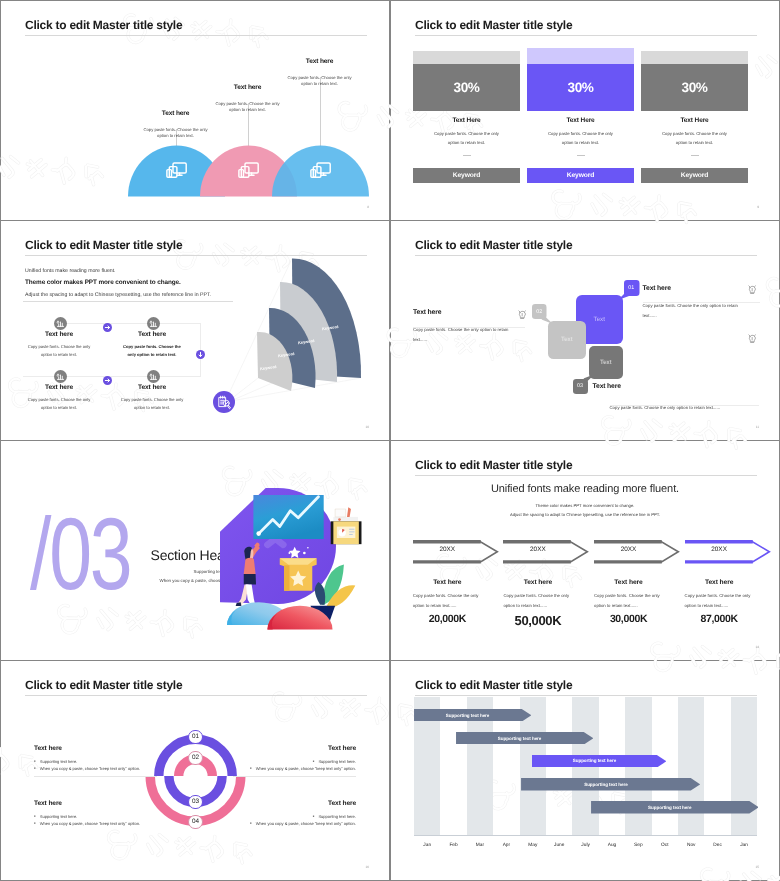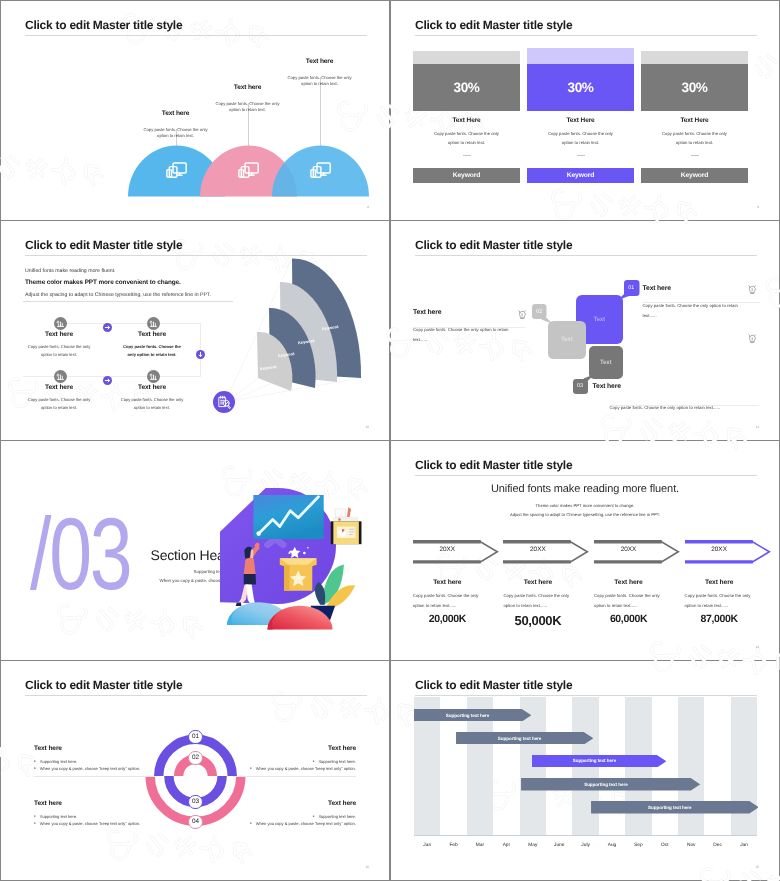--- a/index.html
+++ b/index.html
@@ -557,21 +557,21 @@
   <div style="position:absolute;left:112.39999999999999px;top:150px;width:77.0px;font-size:4.3px;color:#3c3c3c;line-height:2.35;">Copy paste fonts. Choose the only option to retain text......</div>
   <div style="position:absolute;left:112.39999999999999px;top:172px;width:69.0px;text-align:center;font-size:13px;font-weight:bold;color:#1c1c1c;letter-spacing:-0.35px;">50,000K</div>
   <svg width="86.0" height="24" viewBox="0 0 86.0 24" style="position:absolute;left:203.0px;top:98.5px;">
         <path d="M0 1.7 H67.5 L84.3 11.8 L67.5 21.9 H0" fill="none" stroke="#6e6e6e" stroke-width="1.65" stroke-linejoin="miter"></path>
         <path d="M0 1.7 H67.8" stroke="#6e6e6e" stroke-width="3.4" stroke-linecap="butt"></path>
         <path d="M0 21.9 H67.8" stroke="#6e6e6e" stroke-width="3.4" stroke-linecap="butt"></path>
       </svg>
   <div style="position:absolute;left:203.0px;top:105px;width:69.0px;text-align:center;font-size:6.4px;color:#222;">20XX</div>
   <div style="position:absolute;left:203.0px;top:138px;width:69.0px;text-align:center;font-size:6.7px;font-weight:bold;color:#1c1c1c;letter-spacing:-0.1px;">Text here</div>
   <div style="position:absolute;left:203.0px;top:150px;width:77.0px;font-size:4.3px;color:#3c3c3c;line-height:2.35;">Copy paste fonts. Choose the only option to retain text......</div>
-  <div style="position:absolute;left:203.0px;top:172px;width:69.0px;text-align:center;font-size:10.5px;font-weight:bold;color:#1c1c1c;letter-spacing:-0.35px;">60,000K</div>
+  <div style="position:absolute;left:203.0px;top:172px;width:69.0px;text-align:center;font-size:10.5px;font-weight:bold;color:#1c1c1c;letter-spacing:-0.35px;">30,000K</div>
   <svg width="86.0" height="24" viewBox="0 0 86.0 24" style="position:absolute;left:293.59999999999997px;top:98.5px;">
         <path d="M0 1.7 H67.5 L84.3 11.8 L67.5 21.9 H0" fill="none" stroke="#6a56f5" stroke-width="1.65" stroke-linejoin="miter"></path>
         <path d="M0 1.7 H67.8" stroke="#6a56f5" stroke-width="3.4" stroke-linecap="butt"></path>
         <path d="M0 21.9 H67.8" stroke="#6a56f5" stroke-width="3.4" stroke-linecap="butt"></path>
       </svg>
   <div style="position:absolute;left:293.59999999999997px;top:105px;width:69.0px;text-align:center;font-size:6.4px;color:#222;">20XX</div>
   <div style="position:absolute;left:293.59999999999997px;top:138px;width:69.0px;text-align:center;font-size:6.7px;font-weight:bold;color:#1c1c1c;letter-spacing:-0.1px;">Text here</div>
   <div style="position:absolute;left:293.59999999999997px;top:150px;width:77.0px;font-size:4.3px;color:#3c3c3c;line-height:2.35;">Copy paste fonts. Choose the only option to retain text......</div>
   <div style="position:absolute;left:293.59999999999997px;top:172px;width:69.0px;text-align:center;font-size:10.5px;font-weight:bold;color:#1c1c1c;letter-spacing:-0.35px;">87,000K</div>
   <div class="pgno">14</div>

